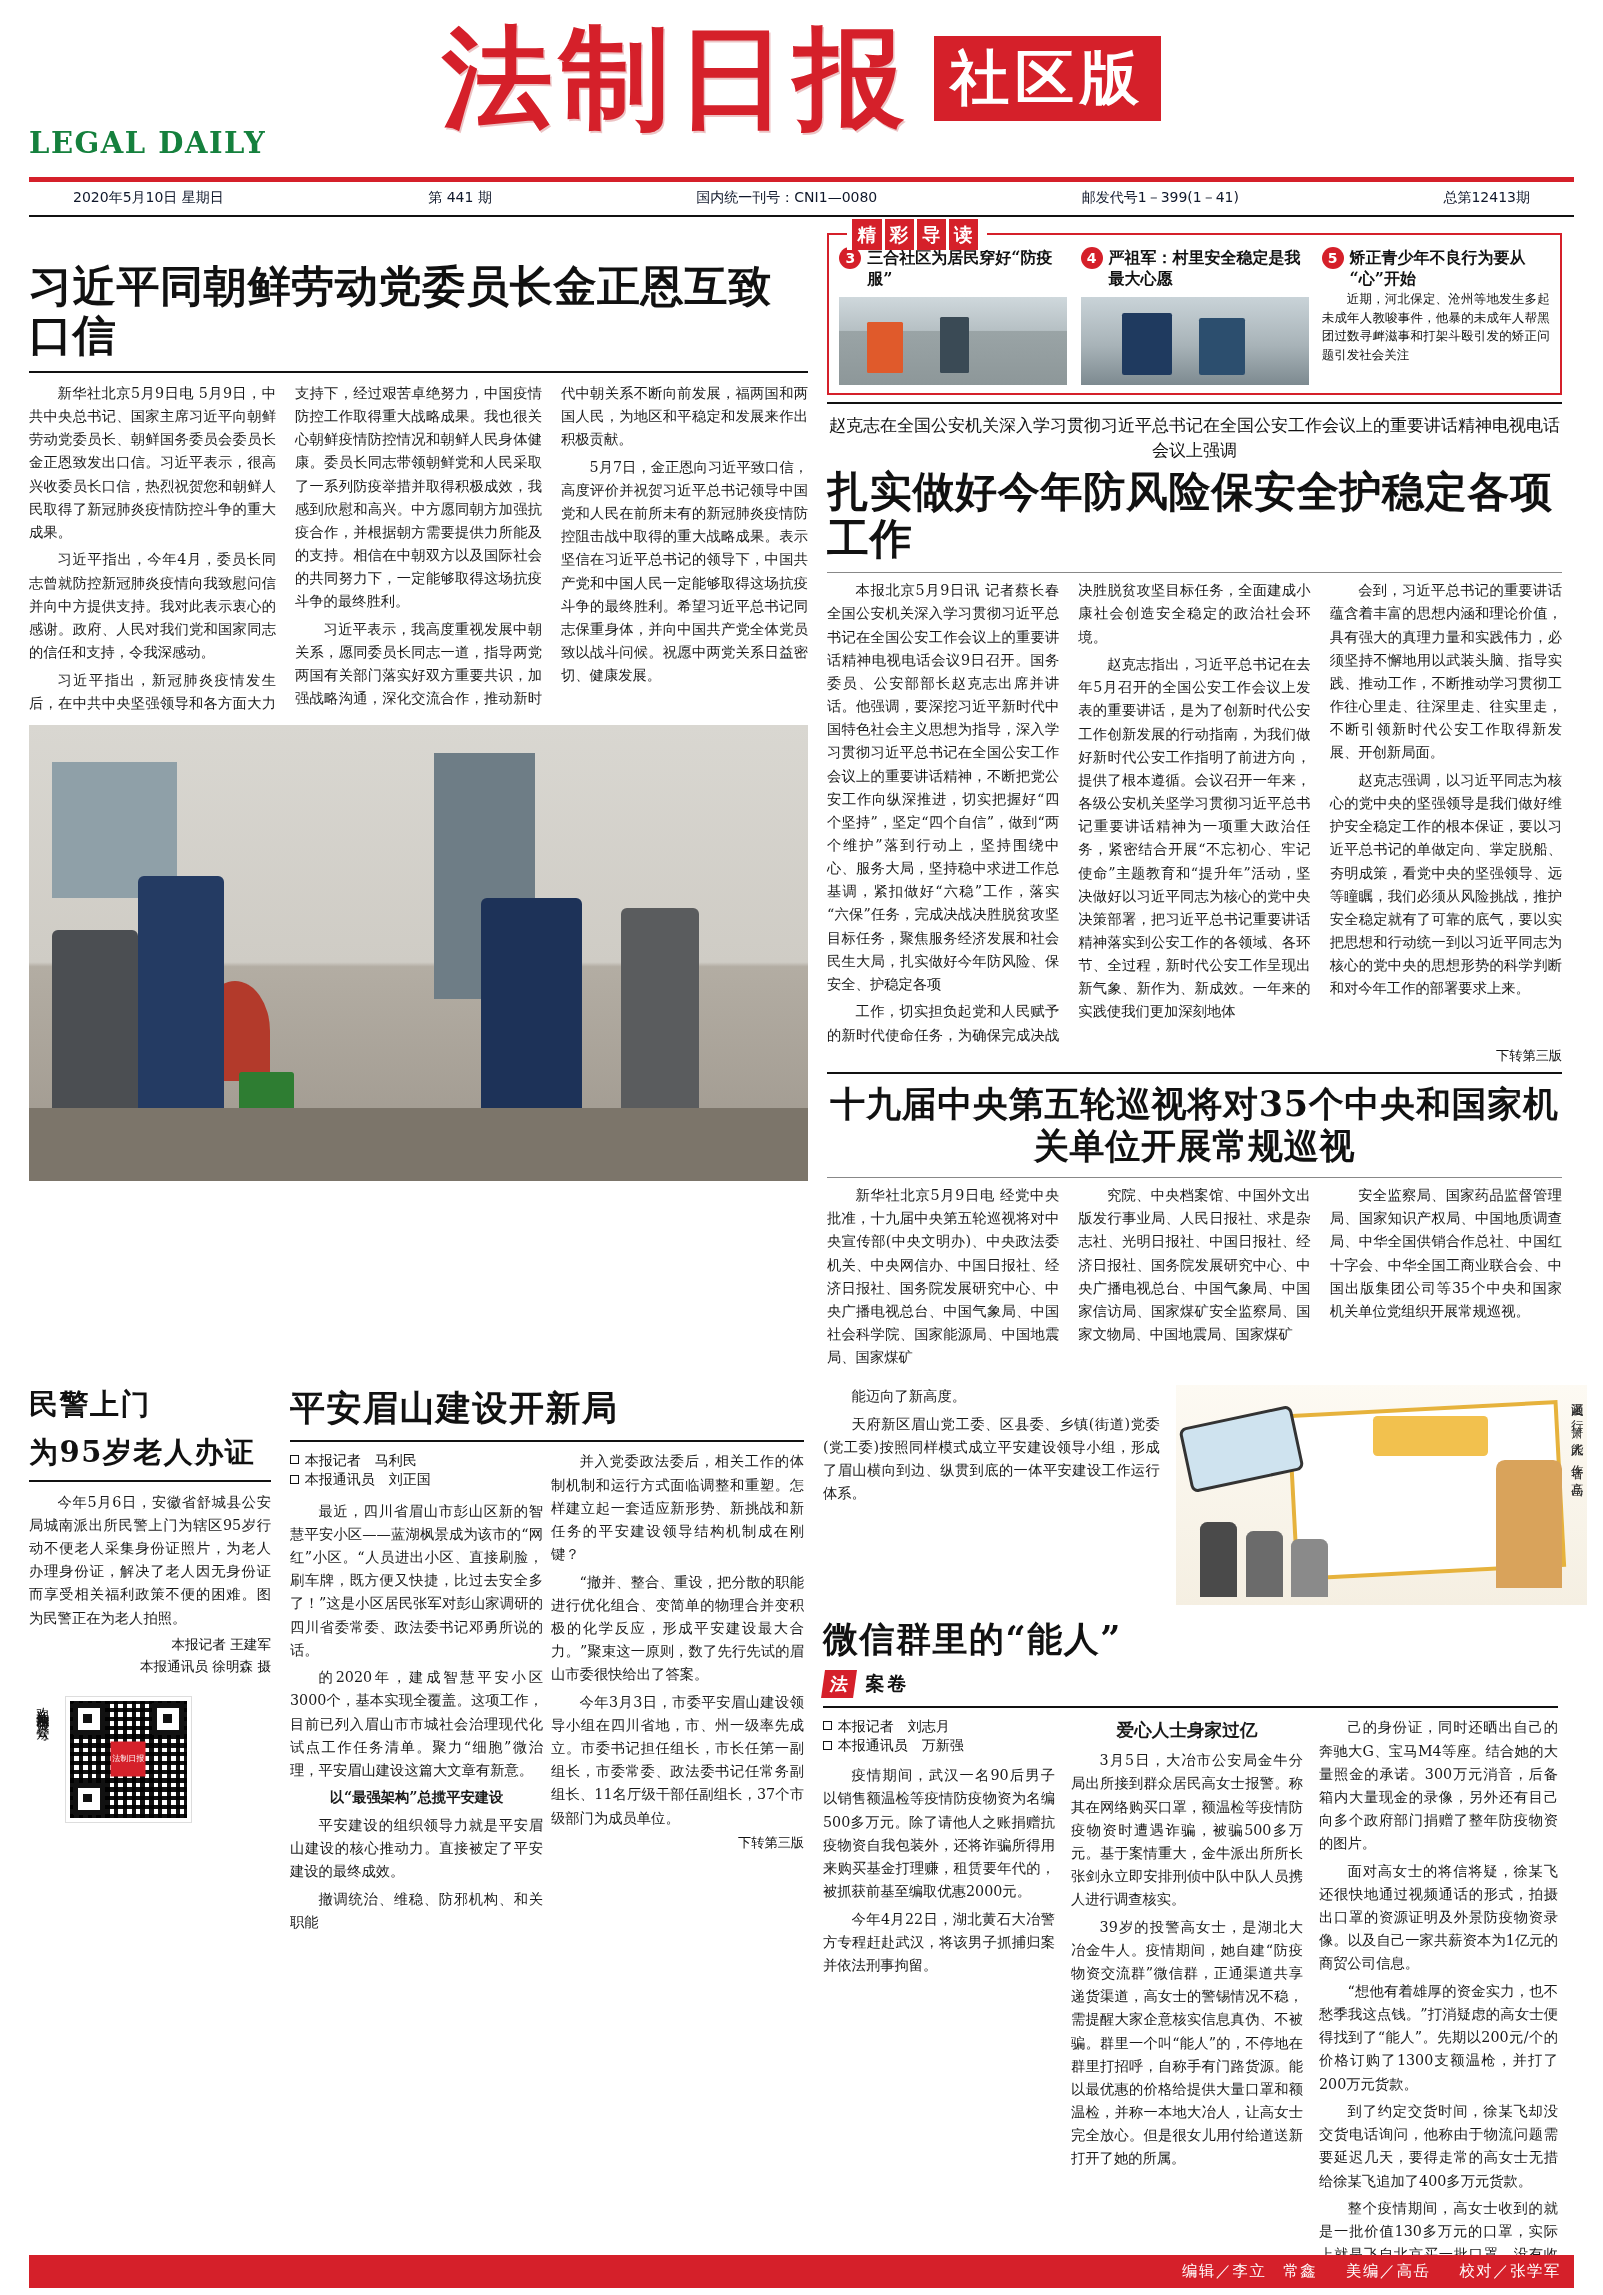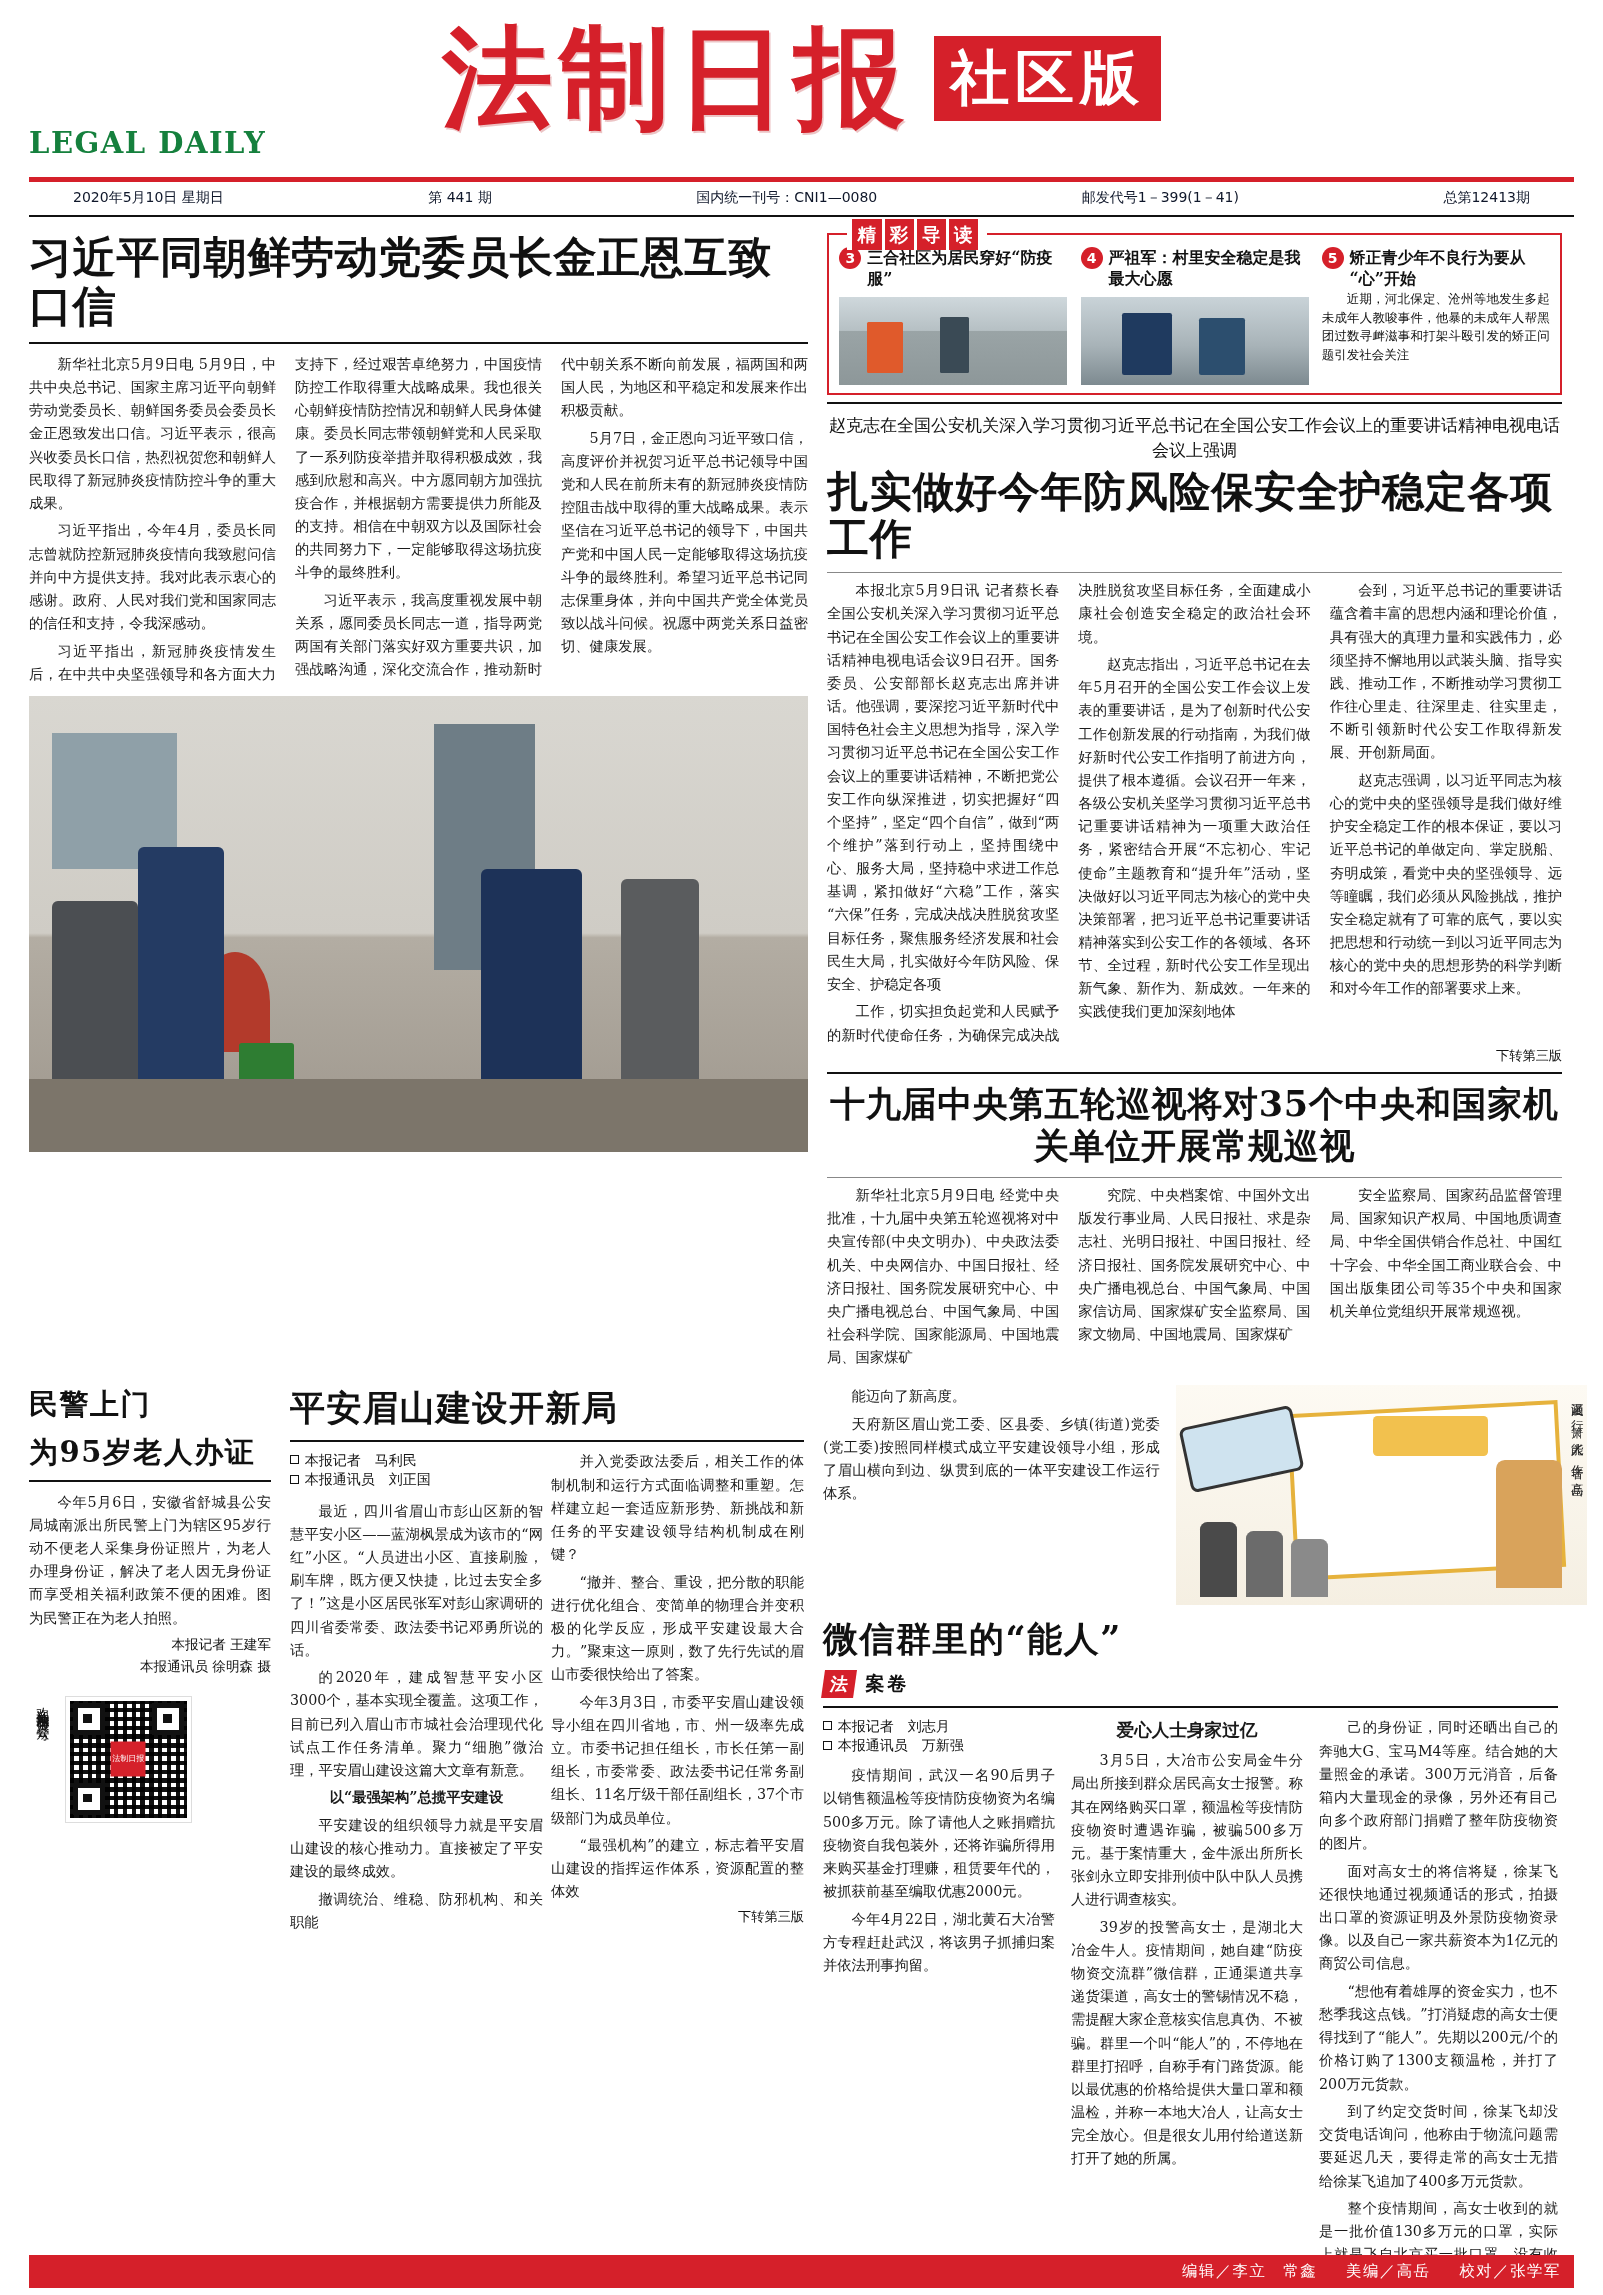--- a/index.html
+++ b/index.html
@@ -49,21 +49,21 @@
   .rule-red { height: 5.1px; background:#d5202a; margin-top: 1.5px; }
 
   .issue-line {
     display:flex; justify-content:space-between; align-items:center;
     font-size: 14px; color:#0f172a; padding: 7.3px 44px 7.3px 44px;
     border-bottom: 2.2px solid #111;
   }
 
   
   .top-area { display:flex; gap: 19px; margin-top: 11.8px; }
-  .top-left { width: 779px; }
+  .top-left { width: 779px; margin-top: 29px; }
   .top-right { width: 735px; }
 
   h1.headline-main {
     font-family:"DejaVu Serif","Liberation Serif",serif;
     font-weight:700; font-size: 43px; line-height:1.15; margin: 4.4px 0 10.3px 0;
     letter-spacing: 0.7px;
   }
   .hr-black { border:0; border-top:2.2px solid #111; margin: 7.3px 0 8.8px 0; }
   .hr-gray { border:0; border-top:0.7px solid #888; margin: 5.9px 0; }
   .cols-3 { column-count:3; column-gap: 19px; }
@@ -396,21 +396,20 @@
             <p style="text-align:center;font-weight:700;text-indent:0;">以“最强架构”总揽平安建设</p>
             <p>平安建设的组织领导力就是平安眉山建设的核心推动力。直接被定了平安建设的最终成效。</p>
             <p>撤调统治、维稳、防邪机构、和关职能</p>
           </div>
         </div>
         <div style="width:50%;">
           <div class="body-text">
             <p>并入党委政法委后，相关工作的体制机制和运行方式面临调整和重塑。怎样建立起一套适应新形势、新挑战和新任务的平安建设领导结构机制成在刚键？</p>
             <p>“撤并、整合、重设，把分散的职能进行优化组合、变简单的物理合并变积极的化学反应，形成平安建设最大合力。”聚束这一原则，数了先行先试的眉山市委很快给出了答案。</p>
             <p>今年3月3日，市委平安眉山建设领导小组在四川省地，市、州一级率先成立。市委书记担任组长，市长任第一副组长，市委常委、政法委书记任常务副组长、11名厅级干部任副组长，37个市级部门为成员单位。</p>
-            <p>“最强机构”的建立，标志着平安眉山建设的指挥运作体系，资源配置的整体效</p>
             <p></p>
           </div>
           <div class="cont-note">下转第三版</div>
         </div>
       </div>
     </div>
 
     <div class="mid-col-c">
       <div style="display:flex; gap:16px;">
         <div style="width:48%;">

